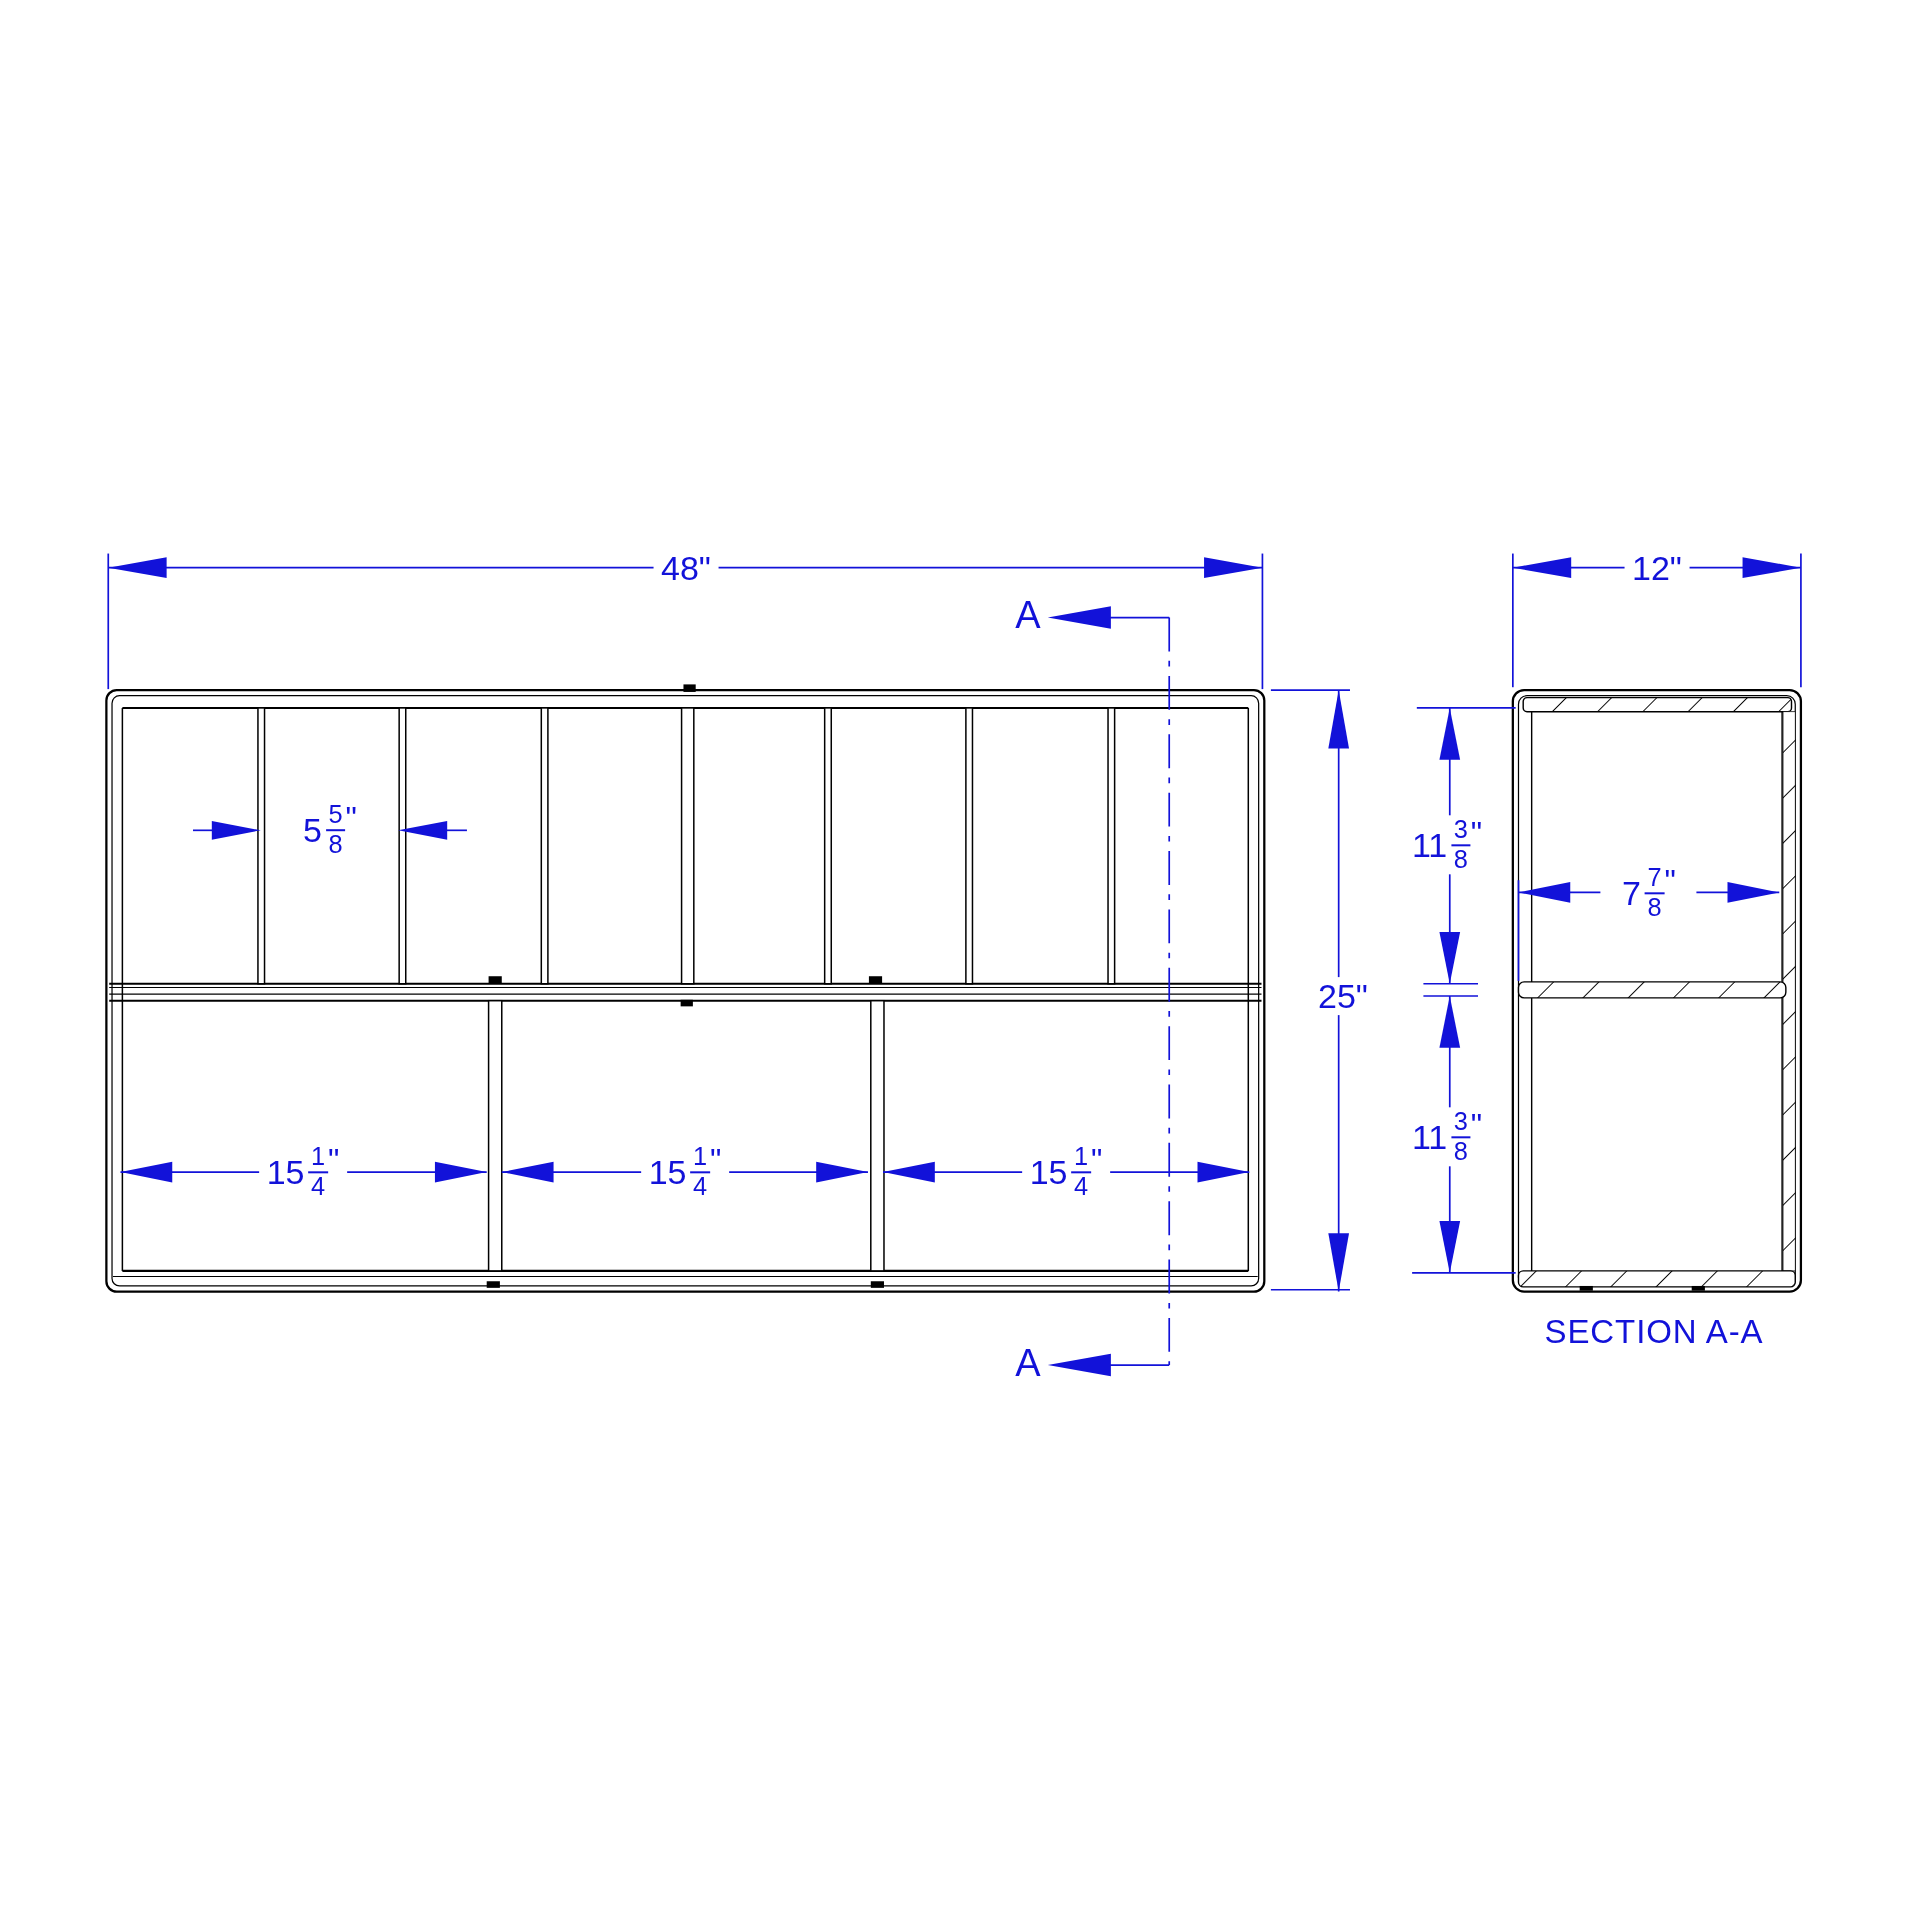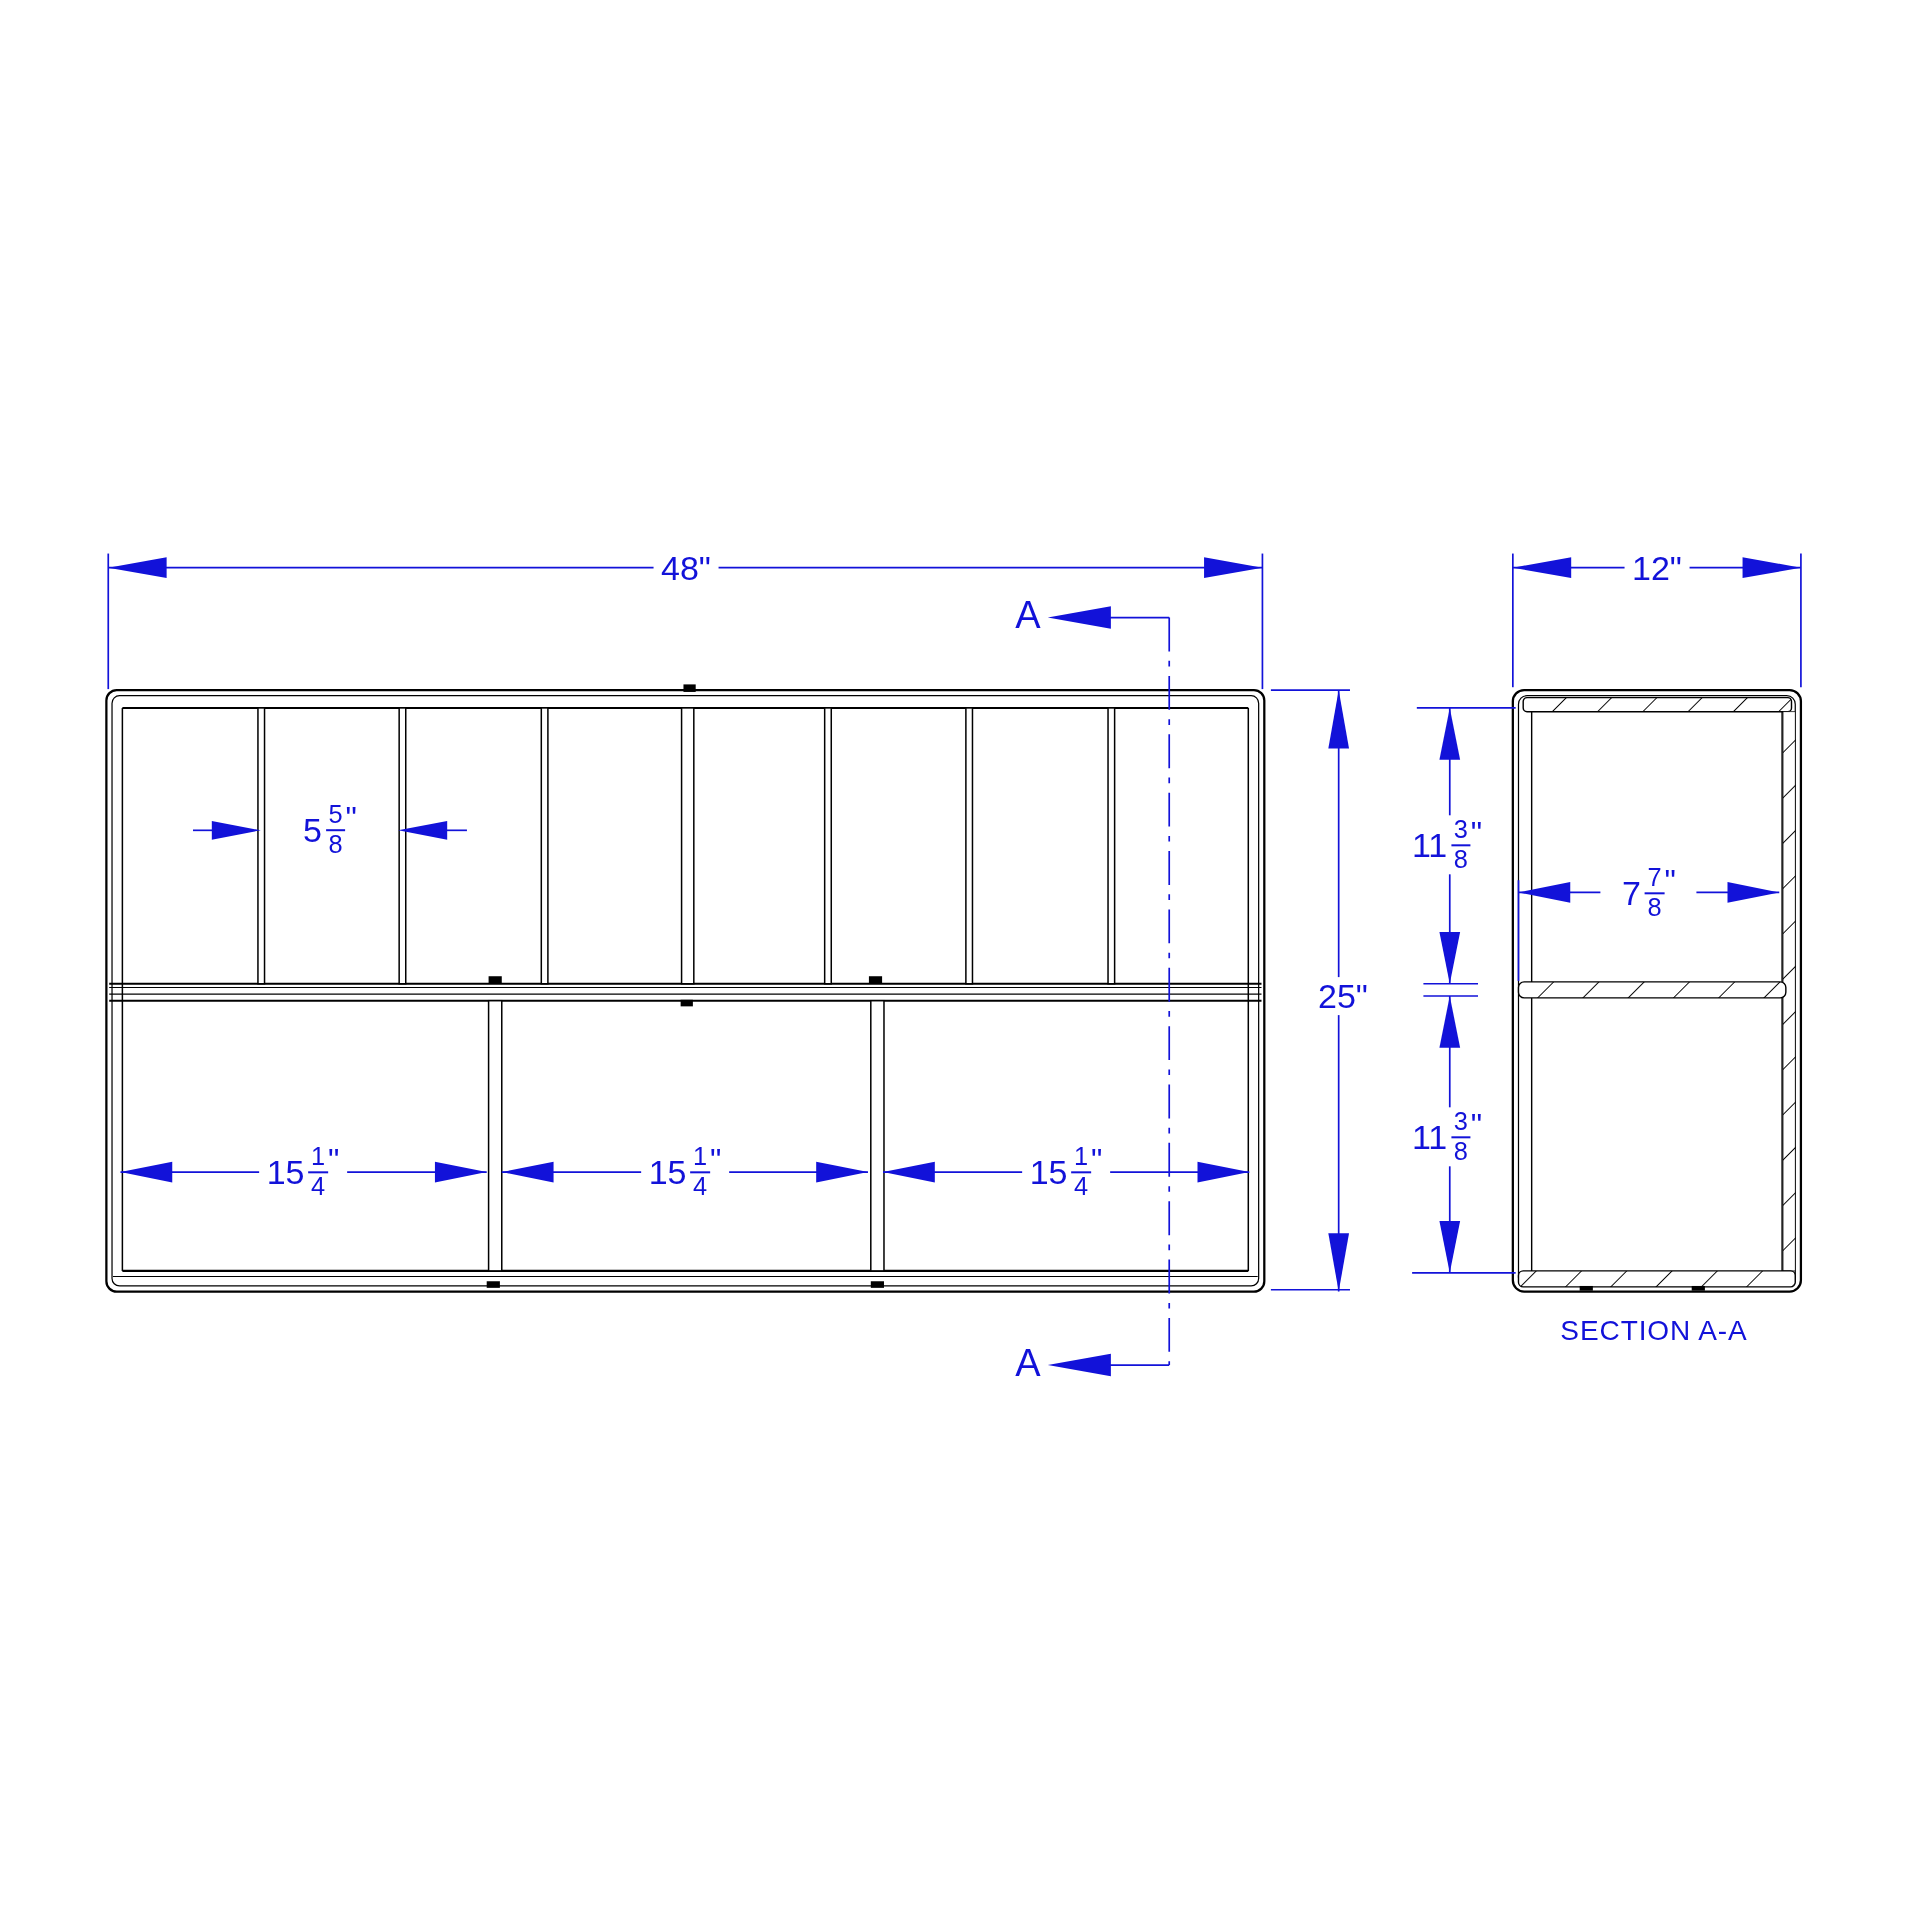--- a/index.html
+++ b/index.html
@@ -39,21 +39,21 @@
     transform:translate(-50%,-50%);
     color:#1212d9;
     font-size:38px;
     line-height:1;
     z-index:5;
   }
   .view-title{
     position:absolute;
     transform:translate(-50%,-50%);
     color:#1212d9;
-    font-size:28px;
+    font-size:33px;
     letter-spacing:0.9px;
     line-height:1;
     z-index:5;
   }
 </style>
 </head>
 <body>
 
 <div id="canvas">
 

